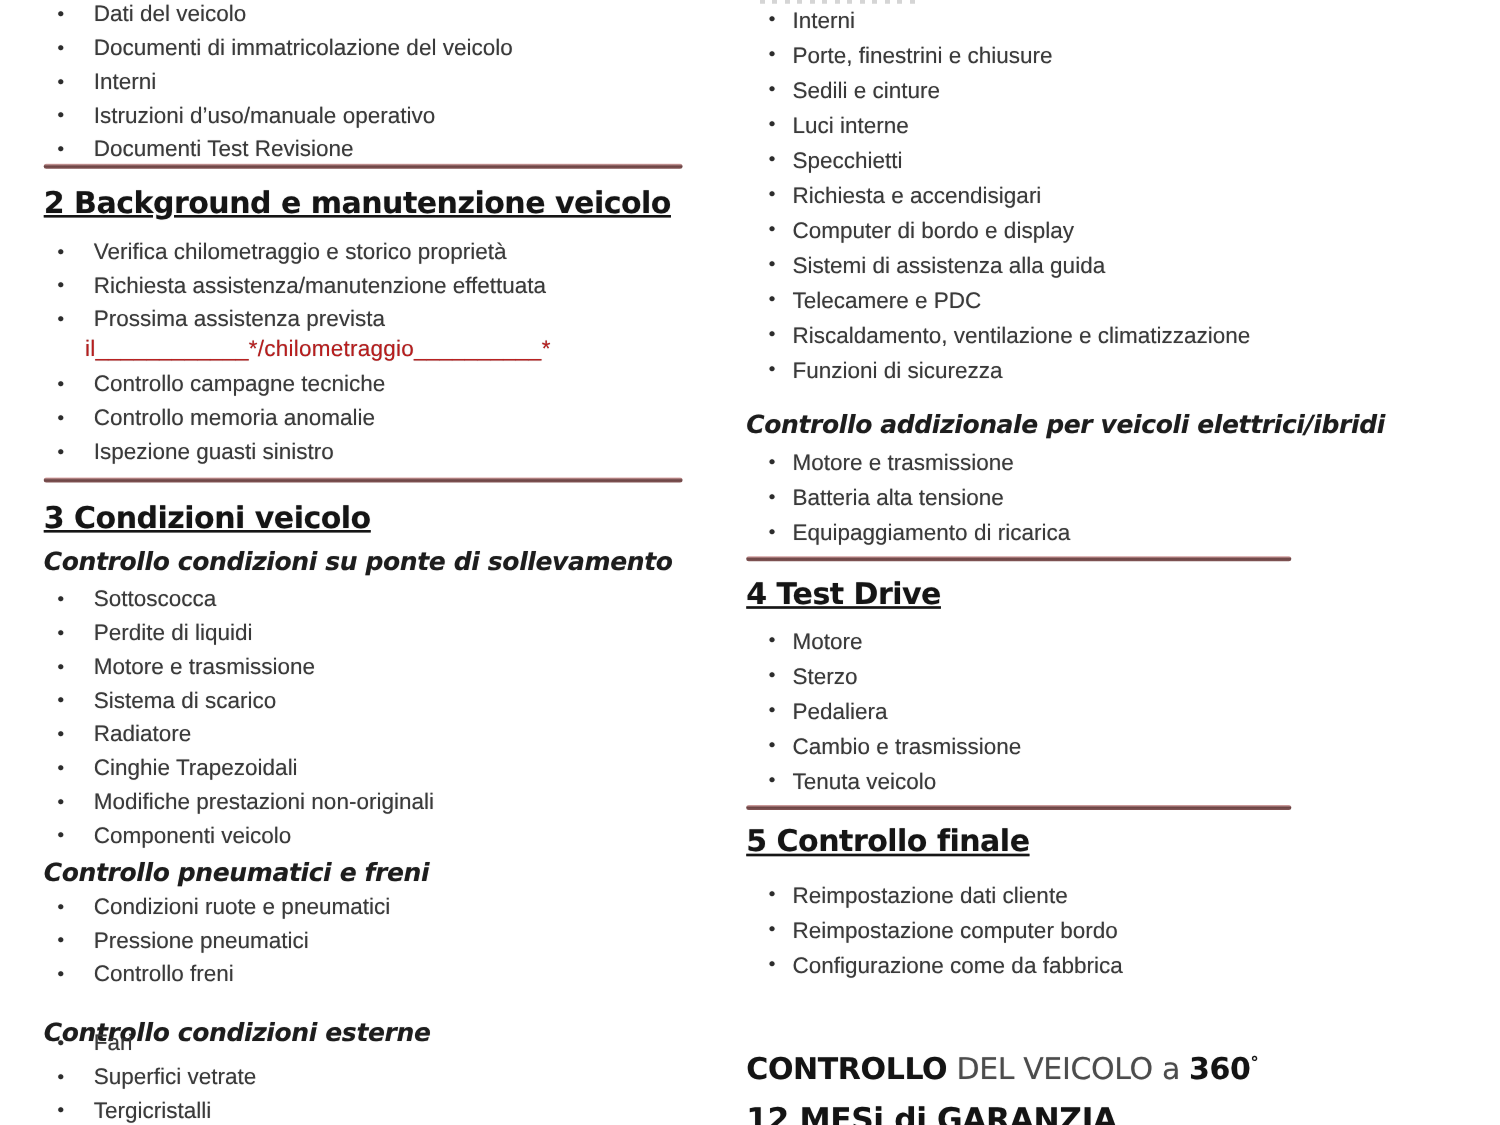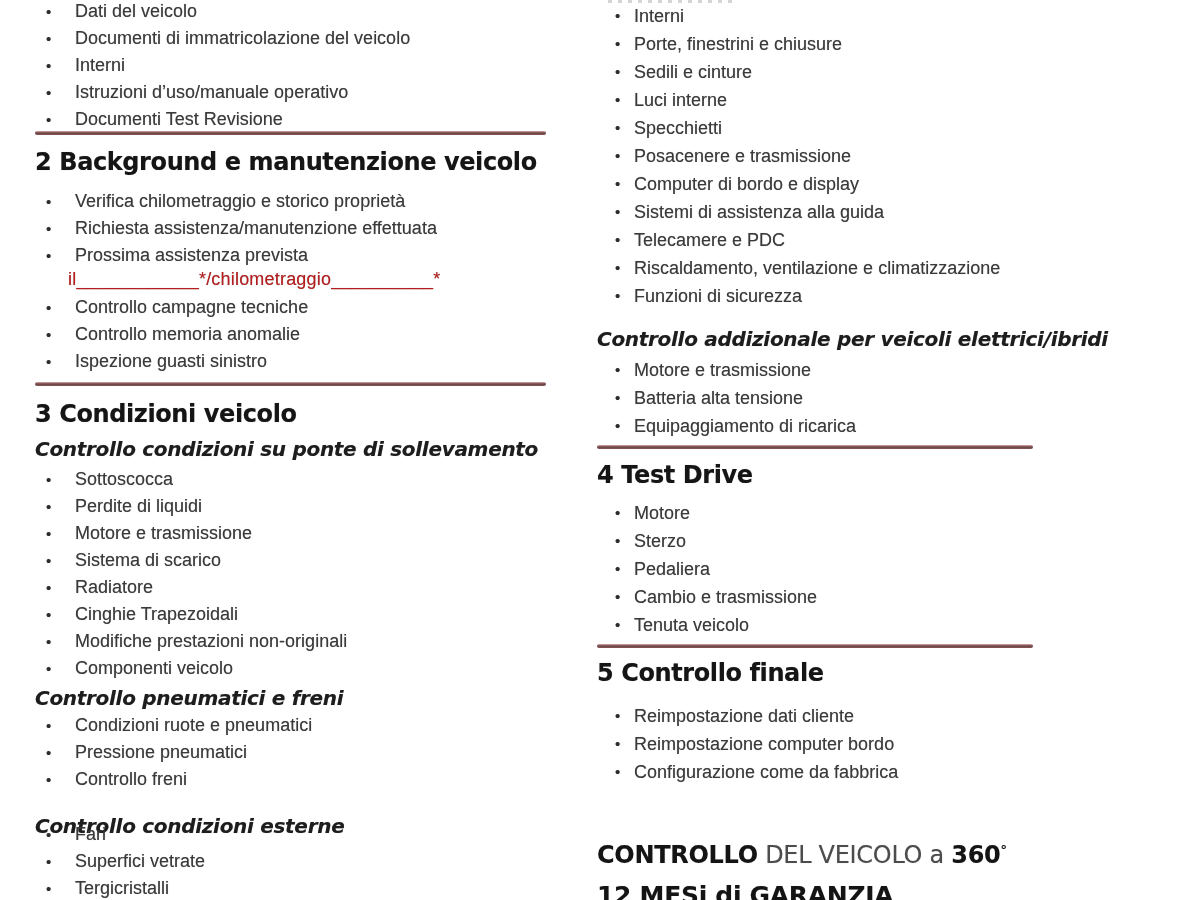--- a/index.html
+++ b/index.html
@@ -31,20 +31,21 @@
   .col-left .bullet{left:11px;}
   .col-right .bullet{left:18px;}
 
   
   .h-num{
     font-family:"DejaVu Sans", sans-serif;
     font-weight:bold;color:#151515;
     font-size:24px;letter-spacing:-0.4px;
     text-shadow:0 0 .8px rgba(0,0,0,.4);
     white-space:nowrap;
+    text-decoration:underline;
   }
   .h-sub{
     font-family:"DejaVu Sans", sans-serif;
     font-weight:bold;font-style:italic;color:#1d1d1d;
     font-size:20px;letter-spacing:-0.3px;
     text-shadow:0 0 .7px rgba(0,0,0,.35);
     white-space:nowrap;
   }
 
   
@@ -275,21 +276,21 @@
         <span>Luci interne</span>
       </li>
 
       <li>
         <span class="bullet">•</span>
         <span>Specchietti</span>
       </li>
 
       <li>
         <span class="bullet">•</span>
-        <span>Posacenere e trasmissione</span>
+        <span>Richiesta e accendisigari</span>
       </li>
 
       <li>
         <span class="bullet">•</span>
         <span>Computer di bordo e display</span>
       </li>
 
       <li>
         <span class="bullet">•</span>
         <span>Sistemi di assistenza alla guida</span>

